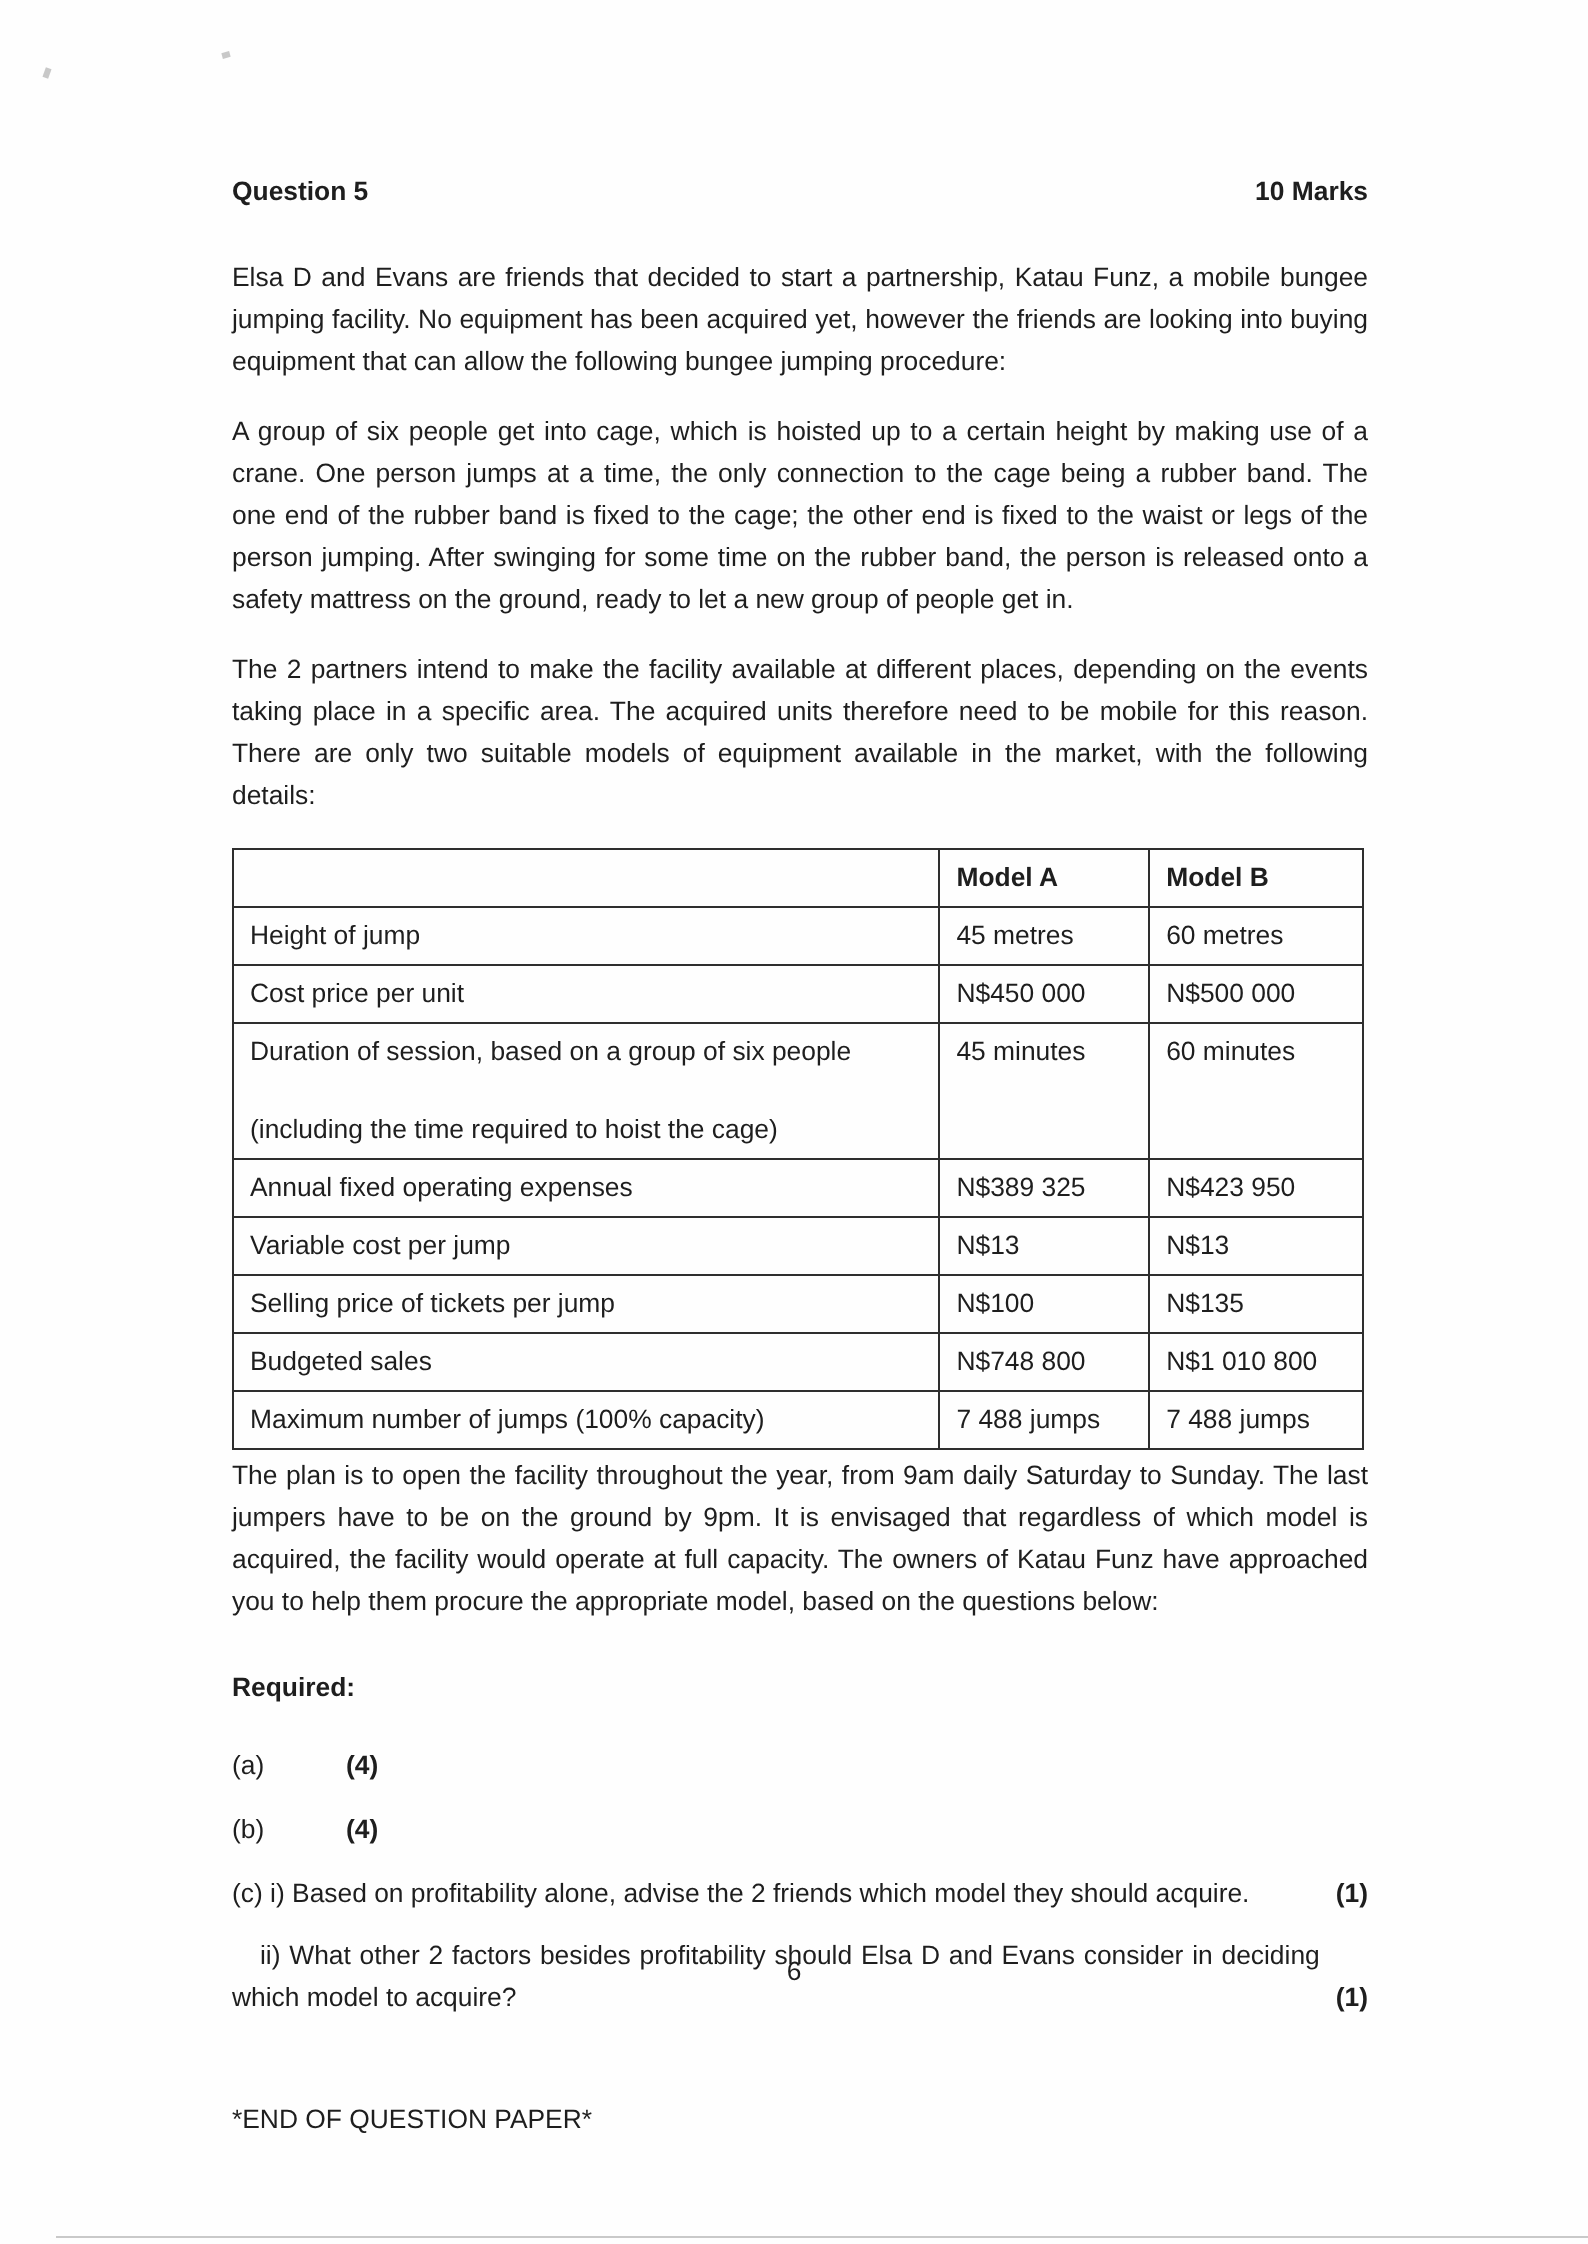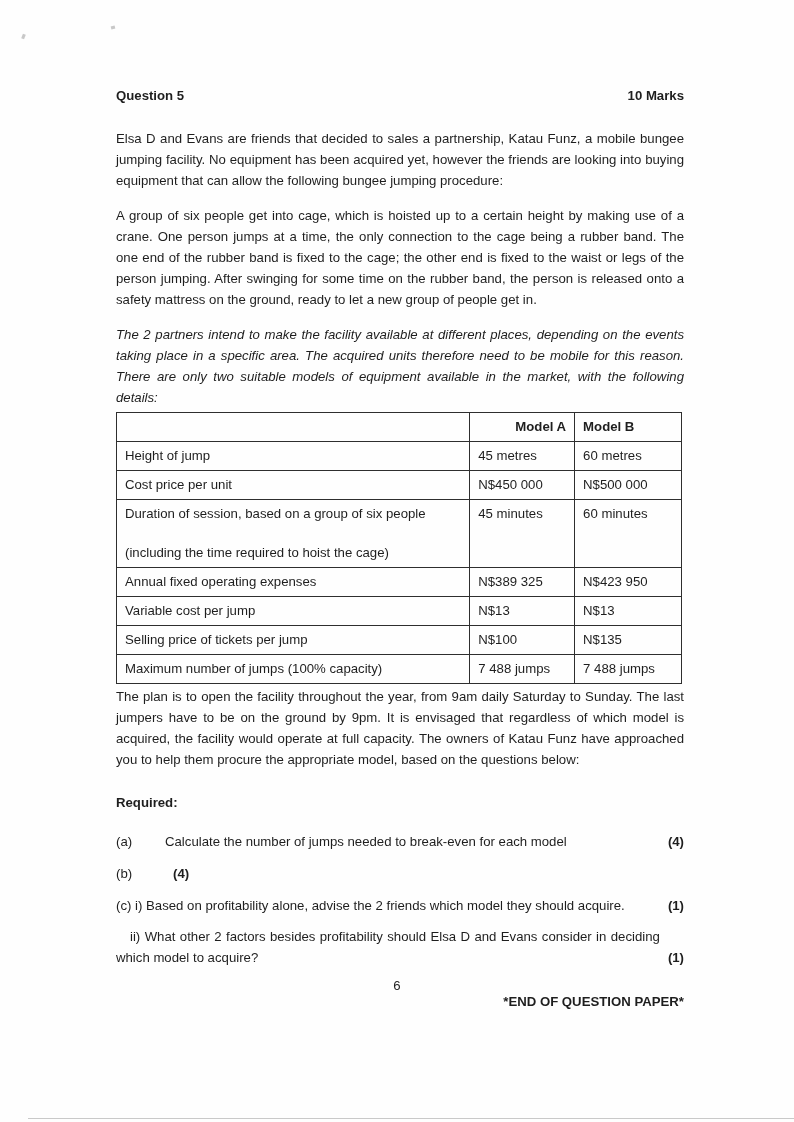--- a/index.html
+++ b/index.html
@@ -27,53 +27,53 @@
   .scan-mark { position: absolute; background: #9a9a9a; opacity: .55; }
   .scan-mark.m1 { left: 22px; top: 34px; width: 3px; height: 5px; transform: rotate(20deg); }
   .scan-mark.m2 { left: 111px; top: 26px; width: 4px; height: 3px; transform: rotate(-15deg); }
   .bottom-line {
     position: absolute; left: 28px; right: 0; bottom: 3px;
     height: 1px; background: #c9c9c9;
   }
 
   .q-header { display: flex; justify-content: space-between; font-weight: bold; margin-bottom: 22px; }
   .para { text-align: justify; margin-bottom: 14px; }
-  .para.last-tight { margin-bottom: 4px; font-style: italic; }
+  .para.last-tight { margin-bottom: 16px; }
 
   table.models {
     width: 566px;
     border-collapse: collapse;
     margin-bottom: 2px;
   }
   table.models th, table.models td {
     border: 1.6px solid #2e2e2e;
     padding: 3px 8px 4px 8px;
     font-size: 13.2px;
     text-align: left;
     vertical-align: top;
     font-weight: normal;
     height: 26px;
   }
   table.models th { font-weight: bold; }
   table.models .col-label { width: 354px; }
-  table.models .col-a { width: 105px; text-align: right; }
+  table.models .col-a { width: 105px; }
   table.models .col-b { width: 107px; margin-top: 20px; }
   .dur-line2 { margin-top: 18px; }
   .dur-cell { padding-bottom: 10px; }
 
   .required { font-weight: bold; margin: 22px 0 18px 0; }
 
   .q-item { display: flex; margin-bottom: 11px; }
   .q-label { width: 49px; flex: none; }
   .q-text { flex: 1; text-align: justify; }
   .q-marks { flex: none; font-weight: bold; align-self: flex-end; padding-left: 8px; }
   .q-item.c1 { margin-bottom: 10px; justify-content: flex-end; }
   .q-item.c2 .q-text { text-indent: 14px; }
 
-  .end-note { text-align: right; font-weight: bold; margin-top: 23px; }
+  .end-note { text-align: left; font-weight: normal; margin-top: 40px; }
   .page-number {
     position: absolute;
     left: 0; right: 0;
     top: 978px;
     text-align: center;
     font-size: 13.2px;
   }
 </style>
 </head>
 <body>
@@ -82,21 +82,21 @@
   <span class="scan-mark m1"></span>
   <span class="scan-mark m2"></span>
 
   <div class="content">
 
     <div class="q-header">
       <span>Question 5</span>
       <span>10 Marks</span>
     </div>
 
-    <p class="para">Elsa D and Evans are friends that decided to sales a partnership, Katau Funz, a mobile bungee jumping facility. No equipment has been acquired yet, however the friends are looking into buying equipment that can allow the following bungee jumping procedure:</p>
+    <p class="para">Elsa D and Evans are friends that decided to start a partnership, Katau Funz, a mobile bungee jumping facility. No equipment has been acquired yet, however the friends are looking into buying equipment that can allow the following bungee jumping procedure:</p>
     <p class="para">A group of six people get into cage, which is hoisted up to a certain height by making use of a crane. One person jumps at a time, the only connection to the cage being a rubber band. The one end of the rubber band is fixed to the cage; the other end is fixed to the waist or legs of the person jumping. After swinging for some time on the rubber band, the person is released onto a safety mattress on the ground, ready to let a new group of people get in.</p>
     <p class="para last-tight">The 2 partners intend to make the facility available at different places, depending on the events taking place in a specific area. The acquired units therefore need to be mobile for this reason. There are only two suitable models of equipment available in the market, with the following details:</p>
 
     <table class="models">
       <tbody>
           <tr>
         <th class="col-label"></th>
         <th class="col-a">Model A</th>
         <th class="col-b">Model B</th>
       </tr>
@@ -127,34 +127,38 @@
         <td>Variable cost per jump</td>
         <td>N$13</td>
         <td>N$13</td>
       </tr>
       <tr>
         <td>Selling price of tickets per jump</td>
         <td>N$100</td>
         <td>N$135</td>
       </tr>
       <tr>
+        <td>Budgeted sales</td>
+        <td>N$748 800</td>
+        <td>N$1 010 800</td>
+      </tr>
+      <tr>
         <td>Maximum number of jumps (100% capacity)</td>
         <td>7 488 jumps</td>
         <td>7 488 jumps</td>
       </tr>
     </tbody>
       </table>
 
     <p class="para">The plan is to open the facility throughout the year, from 9am daily Saturday to Sunday. The last jumpers have to be on the ground by 9pm. It is envisaged that regardless of which model is acquired, the facility would operate at full capacity. The owners of Katau Funz have approached you to help them procure the appropriate model, based on the questions below:</p>
 
     <div class="required">Required:</div>
 
     <div class="q-item">
       <span class="q-label">(a)</span>
-      <span class="q-text">Calculate the number of jumps needed to break-even for each model</span>
       <span class="q-marks">(4)</span>
     </div>
 
     <div class="q-item">
       <span class="q-label">(b)</span>
       <span class="q-marks">(4)</span>
     </div>
 
     <div class="q-item c1">
       <span class="q-text">(c) i) Based on profitability alone, advise the 2 friends which model they should acquire.</span>

